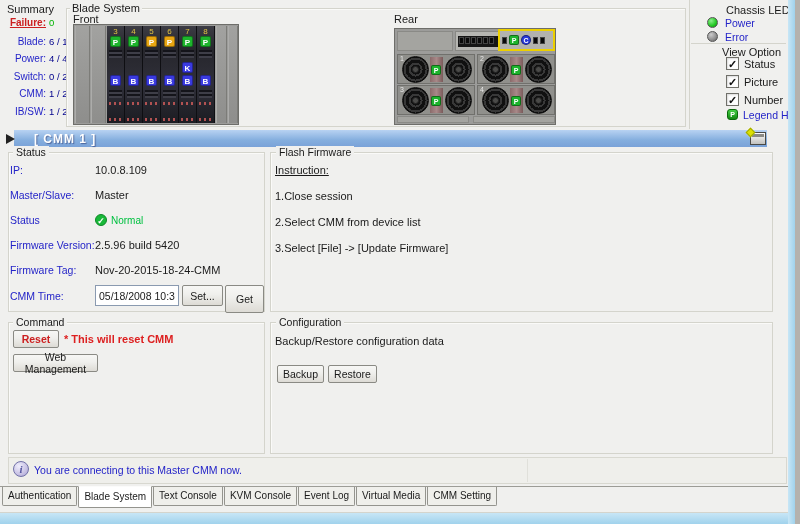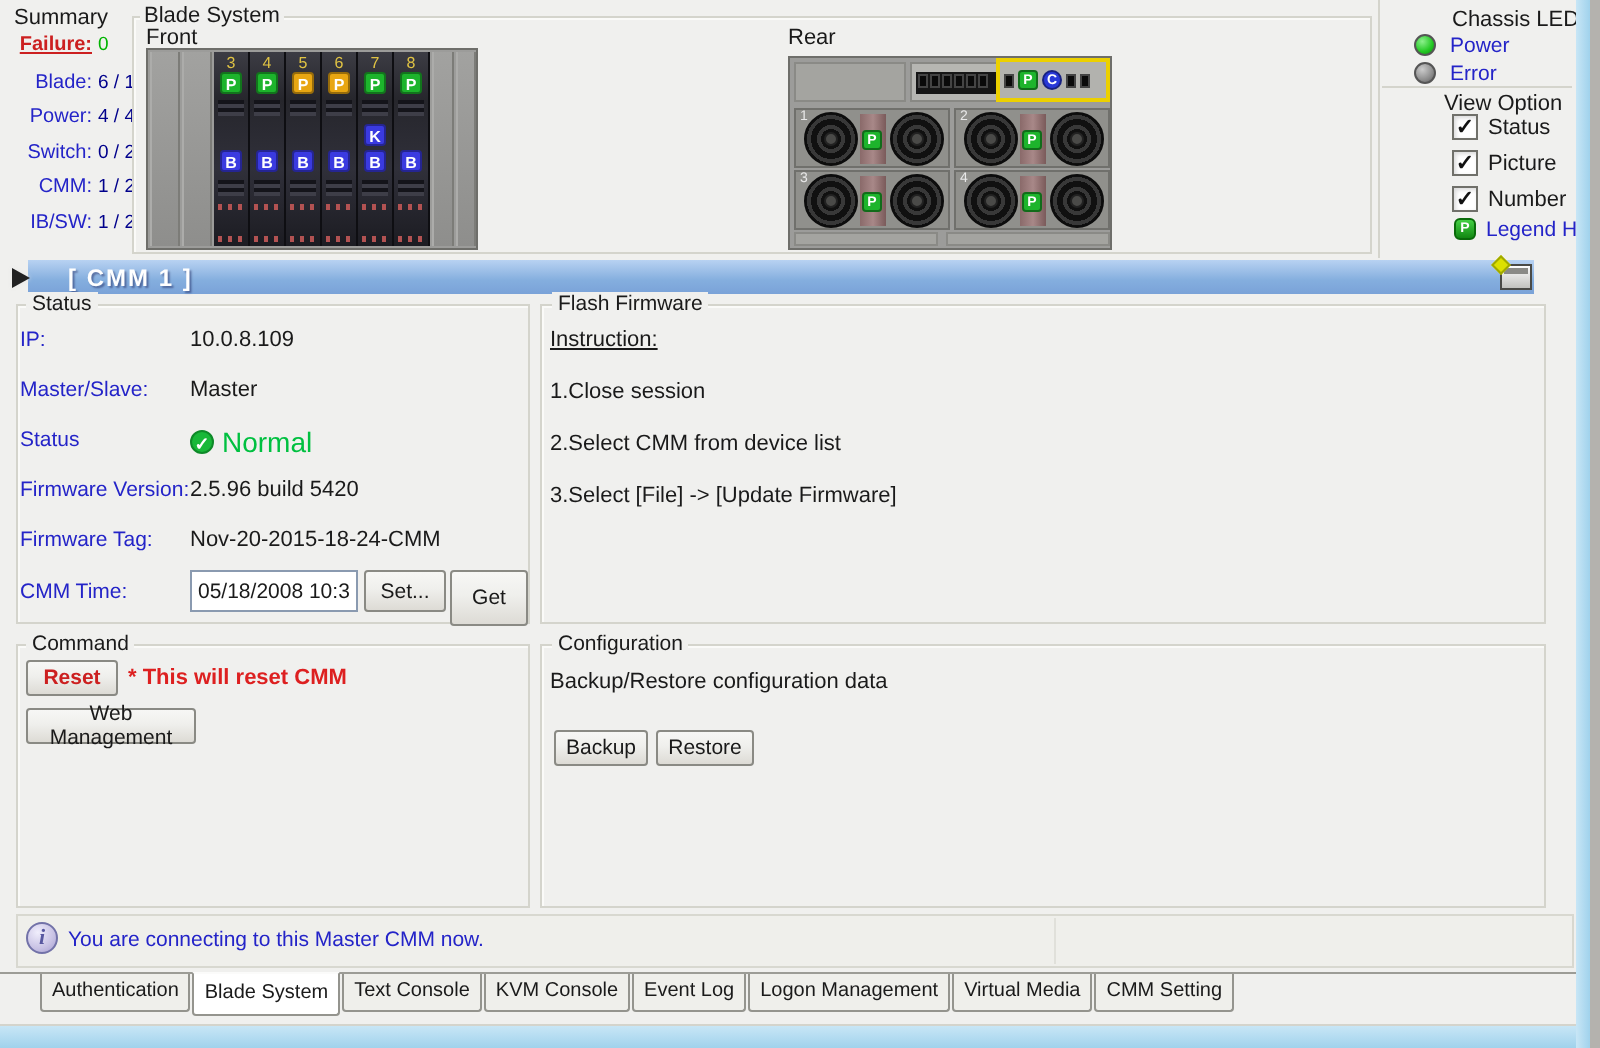--- a/index.html
+++ b/index.html
@@ -69,38 +69,38 @@
     border-top:5px solid transparent; border-bottom:5px solid transparent; border-left:9px solid #222;
     filter:drop-shadow(0 0 1px #e8e8e8); z-index:2; }
   #cmm-title { margin-left:20px; color:#fff; font-weight:bold; font-size:12px; letter-spacing:1px; text-shadow:1px 1px 1px rgba(0,0,60,.4); }
   #popup-icon { position:absolute; left:750px; top:132px; width:16px; height:13px;
     background:linear-gradient(180deg,#fdfdfd,#c2c2be); border:1px solid #4a4a46; z-index:3; }
   .pi-bar { position:absolute; left:1px; right:1px; top:1px; height:3px; background:#8a8a86; }
   .pi-star { position:absolute; left:-4px; top:-4px; width:7px; height:7px; background:#dce000; border:1px solid #a0a800; transform:rotate(45deg); }
 
   
   .ok-icon { display:inline-block; width:12px; height:12px; border-radius:50%; background:#18b838; color:#fff; font-size:9px; line-height:12px; text-align:center; font-weight:bold; border:1px solid #0e8a28; margin-right:4px; vertical-align:middle; }
-  .ok-text { color:#00c040; vertical-align:middle; font-size:14px; }
+  .ok-text { color:#00c040; vertical-align:middle; font-size:10px; }
   #cmm-time-input { position:absolute; left:95px; top:285px; width:84px; height:21px; border:1px solid #8a9ab0; background:#fff; font-family:inherit; font-size:10.5px; padding:0 3px; color:#1a1a1a; }
   .btn { position:absolute; display:flex; align-items:center; justify-content:center;
     background:linear-gradient(180deg,#f7f7f5 0%,#efefec 45%,#dddbd5 100%); border:1px solid #8a8a84; border-radius:2px;
     font-family:inherit; font-size:10.5px; color:#1a1a1a; padding:0; cursor:default; }
   #reset-btn { color:#cc2020; font-weight:bold; }
   #reset-warning { position:absolute; left:64px; top:333px; color:#dd2020; font-weight:bold; font-size:11px; white-space:nowrap; }
 
   
   #status-strip { position:absolute; left:8px; top:457px; width:779px; height:27px; border:1px solid #d8d8d0; background:#efefeb; }
   #status-vline { position:absolute; left:527px; top:459px; width:1px; height:23px; background:#e0e0da; }
   #info-icon { position:absolute; left:13px; top:461px; width:16px; height:16px; border-radius:50%;
     background:radial-gradient(circle at 35% 30%,#f0eefc,#c8c2e4 60%,#a49cd0); border:1px solid #7272a8;
     color:#5858a0; font-family:"Liberation Serif", serif; font-style:italic; font-weight:bold; font-size:11px; text-align:center; line-height:15px; }
   #status-msg { position:absolute; left:34px; top:464px; color:#2424c8; font-size:10.5px; white-space:nowrap; }
 
   
-  #tab-strip { position:absolute; left:0; top:486px; width:788px; height:24px; border-top:1px solid #9c9c96; display:flex; align-items:flex-start; padding-left:20px; }
+  #tab-strip { position:absolute; left:0; top:486px; width:788px; height:24px; border-top:1px solid #9c9c96; display:flex; align-items:flex-start; padding-left:2px; }
   .tab { height:19px; padding:3px 5px 0; font-size:10px; background:#efefeb; border:1px solid #94948e; border-top:none; margin-right:1px; color:#1a1a1a; white-space:nowrap; border-radius:0 0 2px 2px; position:relative; cursor:default; }
   .tab.active { background:#ffffff; height:22px; margin-top:-1px; border-top:1px solid #fbfbfa; z-index:2; padding-top:4px; }
 
   
   #frame-line-b { position:absolute; left:0; top:512px; width:788px; height:1px; background:#d4d4cc; }
   #frame-bottom { position:absolute; left:0; top:513px; width:800px; height:11px; background:linear-gradient(180deg,#c8e6f6,#a0d2ec); }
   #frame-right  { position:absolute; left:788px; top:0; width:7px; height:524px; background:linear-gradient(90deg,#c8e6f6,#a0d2ec); }
   #frame-edge   { position:absolute; left:795px; top:0; width:5px; height:524px; background:#b4b2ae; }
 
   .divider { position:absolute; background:#d4d4cc; }
@@ -290,21 +290,20 @@
   <div id="status-vline"></div>
   <div id="info-icon">i</div>
   <div id="status-msg">You are connecting to this Master CMM now.</div>
 
   <div id="tab-strip">
       <div class="tab">Authentication</div>
       <div class="tab active">Blade System</div>
       <div class="tab">Text Console</div>
       <div class="tab">KVM Console</div>
       <div class="tab">Event Log</div>
-      <div class="tab">Logon Management</div>
       <div class="tab">Virtual Media</div>
       <div class="tab">CMM Setting</div>
     </div>
 
   <div id="frame-line-b"></div>
   <div id="frame-bottom"></div>
   <div id="frame-right"></div>
   <div id="frame-edge"></div>
 <div class="abs blue-label" style="left: 10px; top: 164px;">IP:</div>
     <div class="abs dark-text" style="left: 95px; top: 164px;">10.0.8.109</div>

